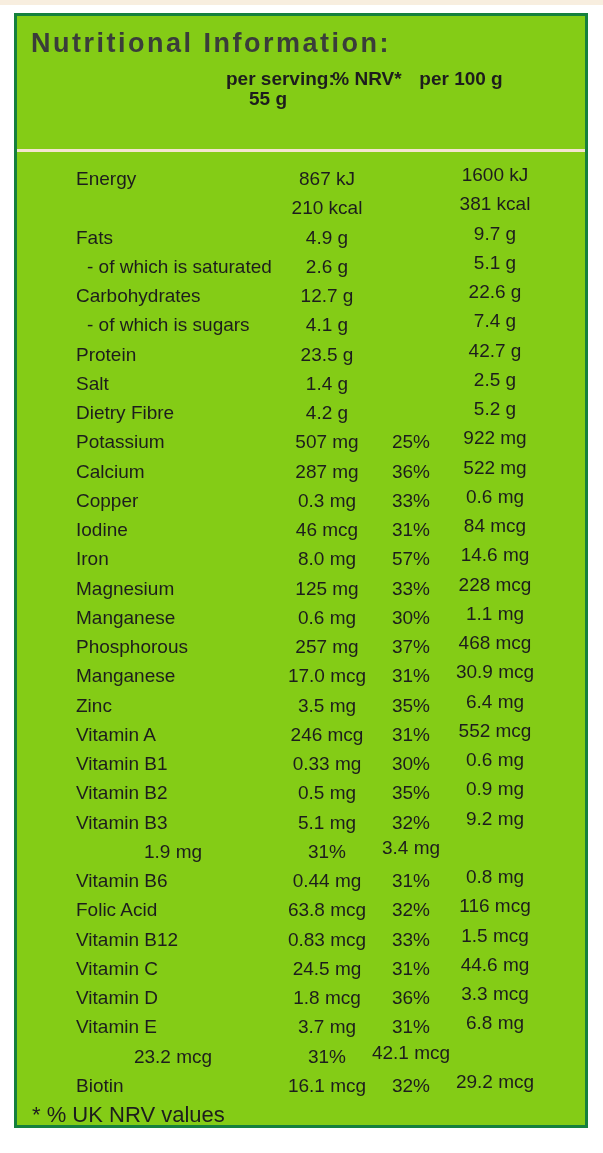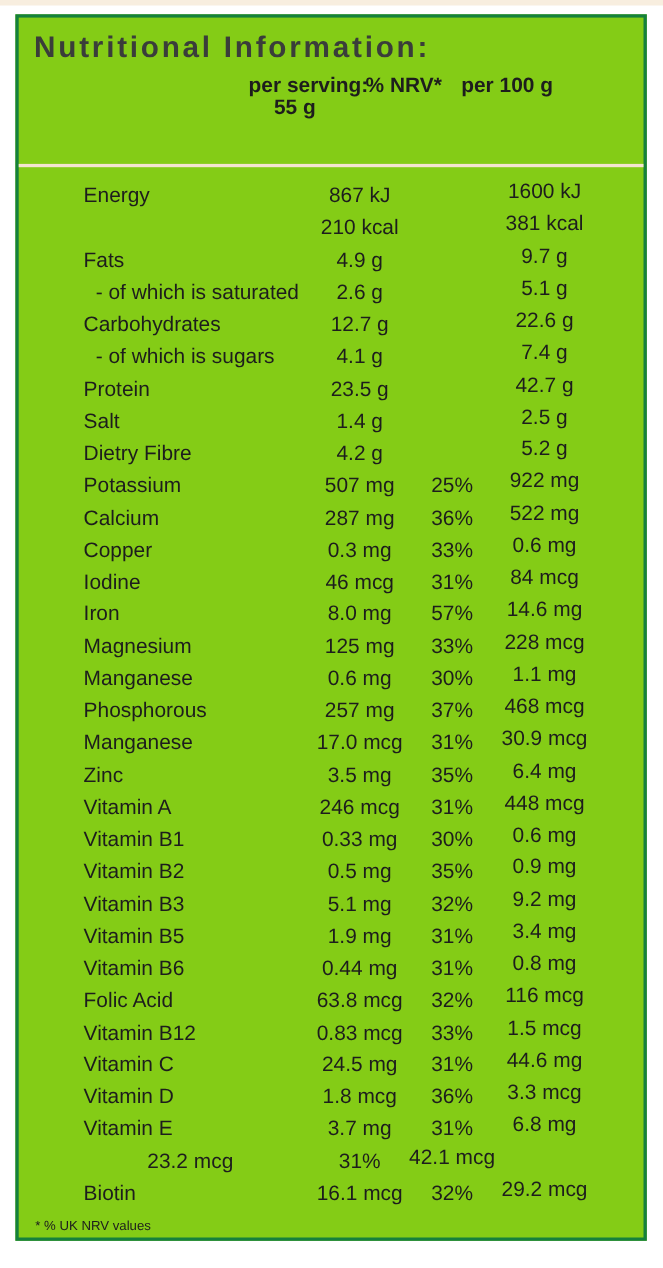--- a/index.html
+++ b/index.html
@@ -54,21 +54,21 @@
     color: #1d1d1d;
     line-height: 29.25px;
     padding-left: 44px;
   }
   .cell-label { padding-left: 15px; white-space: nowrap; }
   .row.indent .cell-label { padding-left: 26px; }
   .cell-serving, .cell-nrv, .cell-per100 { text-align: center; white-space: nowrap; }
   .cell-per100 { transform: translateY(-4px); }
   .footnote {
     padding-left: 15px;
-    font-size: 12px;
+    font-size: 22px;
     line-height: 29.25px;
     color: #1d1d1d;
     white-space: nowrap;
   }
 </style>
 </head>
 <body>
 
 <div class="top-strip"></div>
 
@@ -200,42 +200,41 @@
         <div class="row">
     <div class="cell-label">Zinc</div>
     <div class="cell-serving">3.5 mg</div>
     <div class="cell-nrv">35%</div>
     <div class="cell-per100">6.4 mg</div>
   </div>
         <div class="row">
     <div class="cell-label">Vitamin A</div>
     <div class="cell-serving">246 mcg</div>
     <div class="cell-nrv">31%</div>
-    <div class="cell-per100">448 mcg</div>
+    <div class="cell-per100">552 mcg</div>
   </div>
         <div class="row">
     <div class="cell-label">Vitamin B1</div>
     <div class="cell-serving">0.33 mg</div>
     <div class="cell-nrv">30%</div>
     <div class="cell-per100">0.6 mg</div>
   </div>
         <div class="row">
     <div class="cell-label">Vitamin B2</div>
     <div class="cell-serving">0.5 mg</div>
     <div class="cell-nrv">35%</div>
     <div class="cell-per100">0.9 mg</div>
   </div>
         <div class="row">
     <div class="cell-label">Vitamin B3</div>
     <div class="cell-serving">5.1 mg</div>
     <div class="cell-nrv">32%</div>
     <div class="cell-per100">9.2 mg</div>
   </div>
         <div class="row">
-    <div class="cell-label">Vitamin B5</div>
     <div class="cell-serving">1.9 mg</div>
     <div class="cell-nrv">31%</div>
     <div class="cell-per100">3.4 mg</div>
   </div>
         <div class="row">
     <div class="cell-label">Vitamin B6</div>
     <div class="cell-serving">0.44 mg</div>
     <div class="cell-nrv">31%</div>
     <div class="cell-per100">0.8 mg</div>
   </div>

